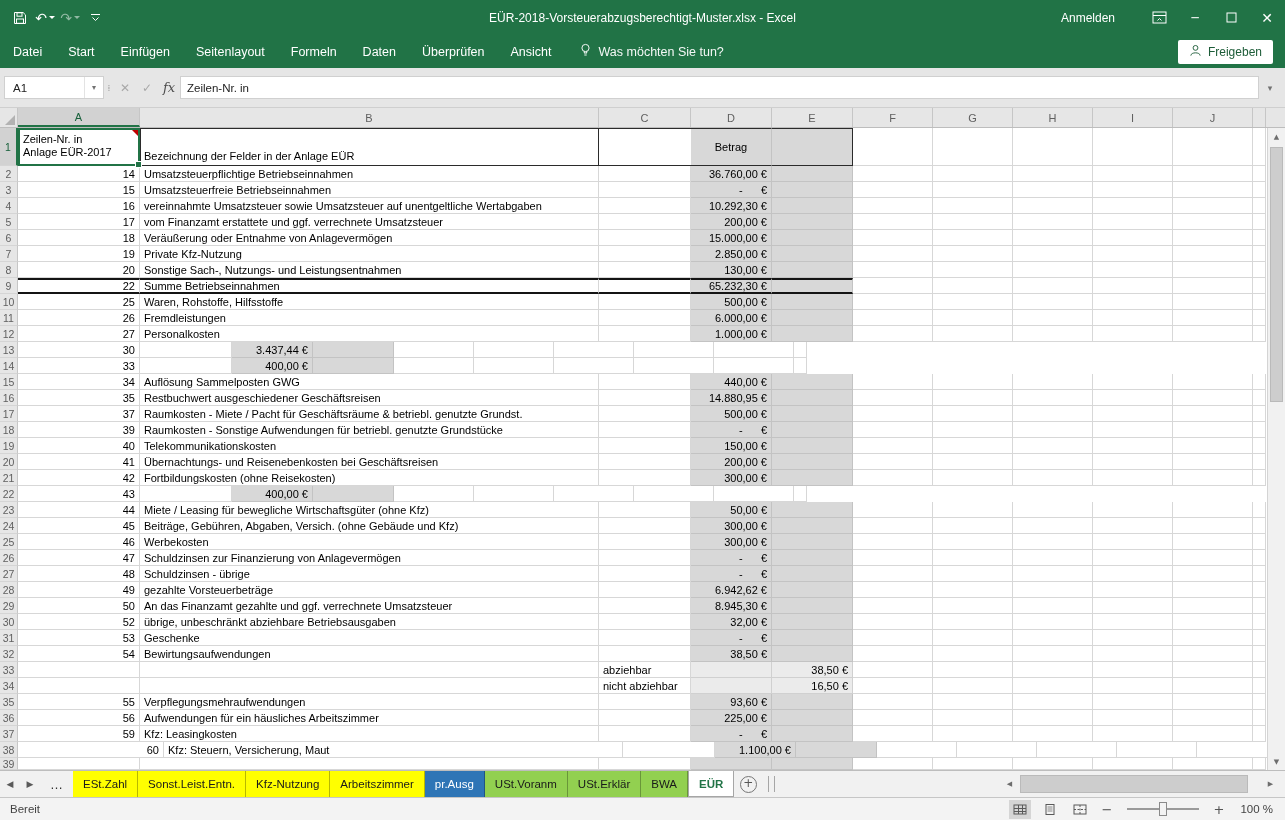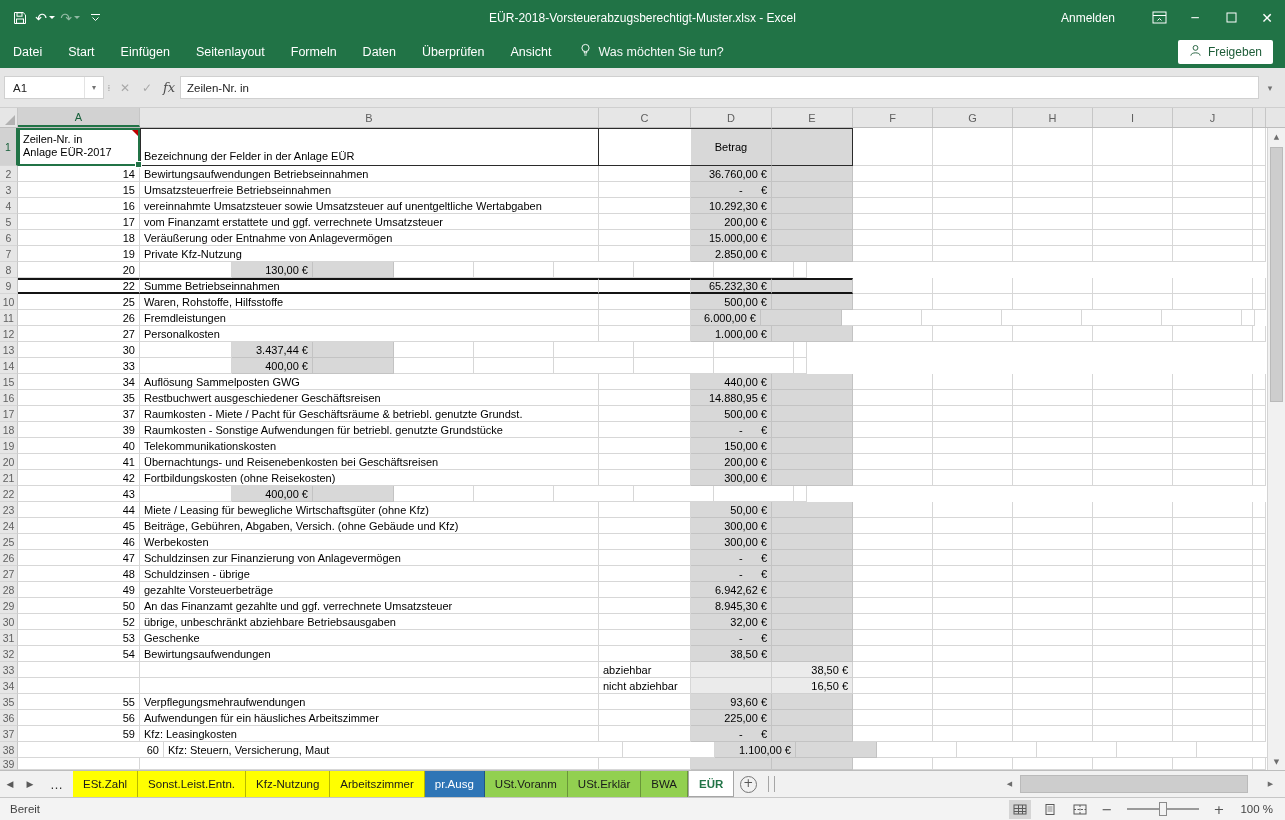--- a/index.html
+++ b/index.html
@@ -243,21 +243,21 @@
     <div class="cell-empty1" style="width:80px"></div>
     <div class="cell-empty1" style="width:80px"></div>
     <div class="cell-empty1" style="width:80px"></div>
     <div class="cell-empty1" style="width:80px"></div>
     <div class="cell-empty1" style="width:13px"></div>
   </div>
   <div id="grid-rows">
       <div class="grid-row">
         <div class="rowhead">2</div>
         <div class="cell num in-sum" style="width: 122px;">14</div>
-        <div class="cell in-sum" style="width: 459px;">Bewirtungsaufwendungen Betriebseinnahmen</div>
+        <div class="cell in-sum" style="width: 459px;">Umsatzsteuerpflichtige Betriebseinnahmen</div>
         <div class="cell in-sum" style="width: 92px;"></div>
         <div class="cell num shade in-sum" style="width: 81px;">36.760,00 €</div>
         <div class="cell num shade in-sum" style="width: 81px;"></div>
         <div class="cell" style="width: 80px;"></div>
         <div class="cell" style="width: 80px;"></div>
         <div class="cell" style="width: 80px;"></div>
         <div class="cell" style="width: 80px;"></div>
         <div class="cell" style="width: 80px;"></div>
         <div class="cell" style="width: 13px;"></div>
       </div>
@@ -327,20 +327,21 @@
         <div class="cell" style="width: 80px;"></div>
         <div class="cell" style="width: 80px;"></div>
         <div class="cell" style="width: 80px;"></div>
         <div class="cell" style="width: 80px;"></div>
         <div class="cell" style="width: 80px;"></div>
         <div class="cell" style="width: 13px;"></div>
       </div>
       <div class="grid-row">
         <div class="rowhead">8</div>
         <div class="cell num in-sum" style="width: 122px;">20</div>
+        <div class="cell in-sum" style="width: 459px;">Sonstige Sach-, Nutzungs- und Leistungsentnahmen</div>
         <div class="cell in-sum" style="width: 92px;"></div>
         <div class="cell num shade in-sum" style="width: 81px;">130,00 €</div>
         <div class="cell num shade in-sum" style="width: 81px;"></div>
         <div class="cell" style="width: 80px;"></div>
         <div class="cell" style="width: 80px;"></div>
         <div class="cell" style="width: 80px;"></div>
         <div class="cell" style="width: 80px;"></div>
         <div class="cell" style="width: 80px;"></div>
         <div class="cell" style="width: 13px;"></div>
       </div>
@@ -370,21 +371,21 @@
         <div class="cell" style="width: 80px;"></div>
         <div class="cell" style="width: 80px;"></div>
         <div class="cell" style="width: 80px;"></div>
         <div class="cell" style="width: 13px;"></div>
       </div>
       <div class="grid-row">
         <div class="rowhead">11</div>
         <div class="cell num in-sum" style="width: 122px;">26</div>
         <div class="cell in-sum" style="width: 459px;">Fremdleistungen</div>
         <div class="cell in-sum" style="width: 92px;"></div>
-        <div class="cell num shade in-sum" style="width: 70px; padding-left: 28px;">6.000,00 €</div>
+        <div class="cell num shade in-sum" style="width: 81px; padding-left: 28px;">6.000,00 €</div>
         <div class="cell num shade in-sum" style="width: 81px;"></div>
         <div class="cell" style="width: 80px;"></div>
         <div class="cell" style="width: 80px;"></div>
         <div class="cell" style="width: 80px;"></div>
         <div class="cell" style="width: 80px;"></div>
         <div class="cell" style="width: 80px;"></div>
         <div class="cell" style="width: 13px;"></div>
       </div>
       <div class="grid-row">
         <div class="rowhead">12</div>

